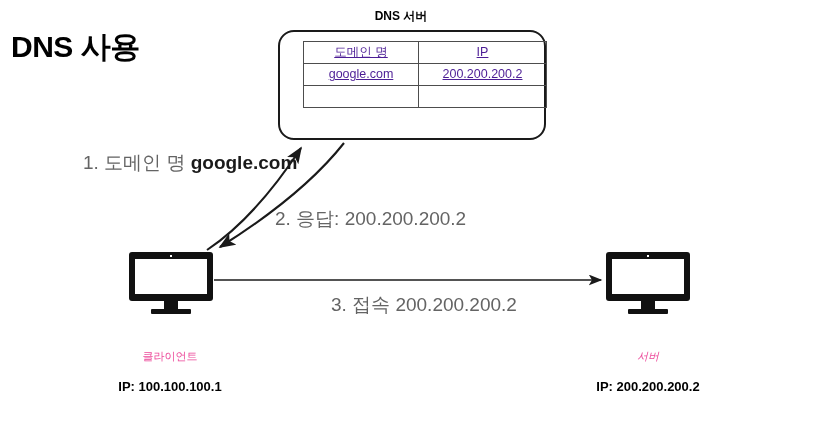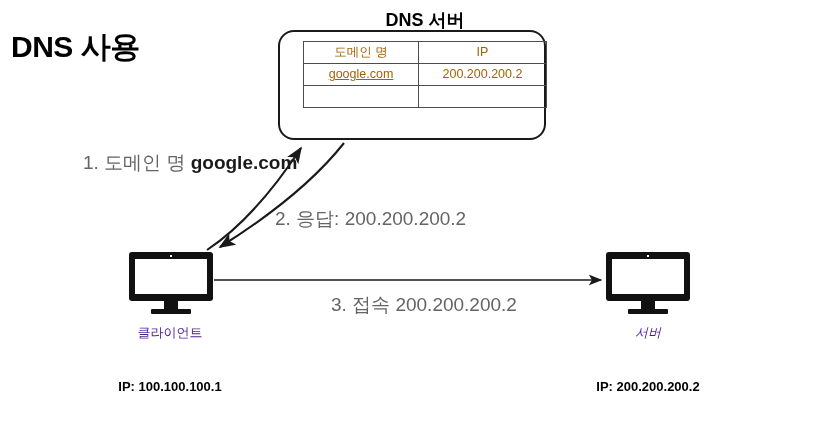--- a/index.html
+++ b/index.html
@@ -25,25 +25,25 @@
     top: 27px;
     font-size: 30px;
     font-weight: bold;
     color: #000000;
     letter-spacing: -0.5px;
     white-space: nowrap;
   }
 
   
   #dns-title {
-    left: 290px;
+    left: 266px;
     top: 8px;
     width: 270px;
     text-align: center;
-    font-size: 18px;
+    font-size: 12px;
     font-weight: bold;
     color: #000000;
   }
   #dns-box {
     left: 278px;
     top: 30px;
     width: 268px;
     height: 110px;
     border: 2.5px solid #1a1a1a;
     border-radius: 16px;
@@ -56,24 +56,25 @@
     width: 243px;
     border-collapse: collapse;
     table-layout: fixed;
   }
   #dns-table td, #dns-table th {
     border: 1px solid #4d4d4d;
     height: 21px;
     padding: 0 2px;
     font-size: 12.5px;
     font-weight: normal;
-    color: #a16207;
+    color: #4c1d95;
     text-align: center;
     vertical-align: middle;
     line-height: 1;
+    text-decoration: underline;
   }
   #dns-table col.c1 { width: 115px; }
   #dns-table col.c2 { width: 128px; }
   .cell-underline { text-decoration: underline; }
   .cell-bold { font-weight: bold; }
   .cell-empty { height: 21px; }
 
   
   .monitor { width: 84px; height: 62px; }
   .monitor .screen-frame {
@@ -108,24 +109,25 @@
     width: 40px; height: 5px;
     background: #111111;
     border-radius: 1px;
   }
 
   #client-monitor { left: 129px; top: 252px; }
   #server-monitor { left: 606px; top: 252px; }
 
   
   .node-label {
-    font-size: 13px;
-    color: #4c1d95;
-    text-align: center;
-    white-space: nowrap;
+    font-size: 11px;
+    color: #ec4899;
+    text-align: center;
+    white-space: nowrap;
+    margin-top: 25px;
   }
   .node-ip {
     font-size: 13px;
     font-weight: bold;
     color: #000000;
     text-align: center;
     white-space: nowrap;
     margin-top: 24px;
   }
   #client-label { left: 90px; top: 324px; width: 160px; }

